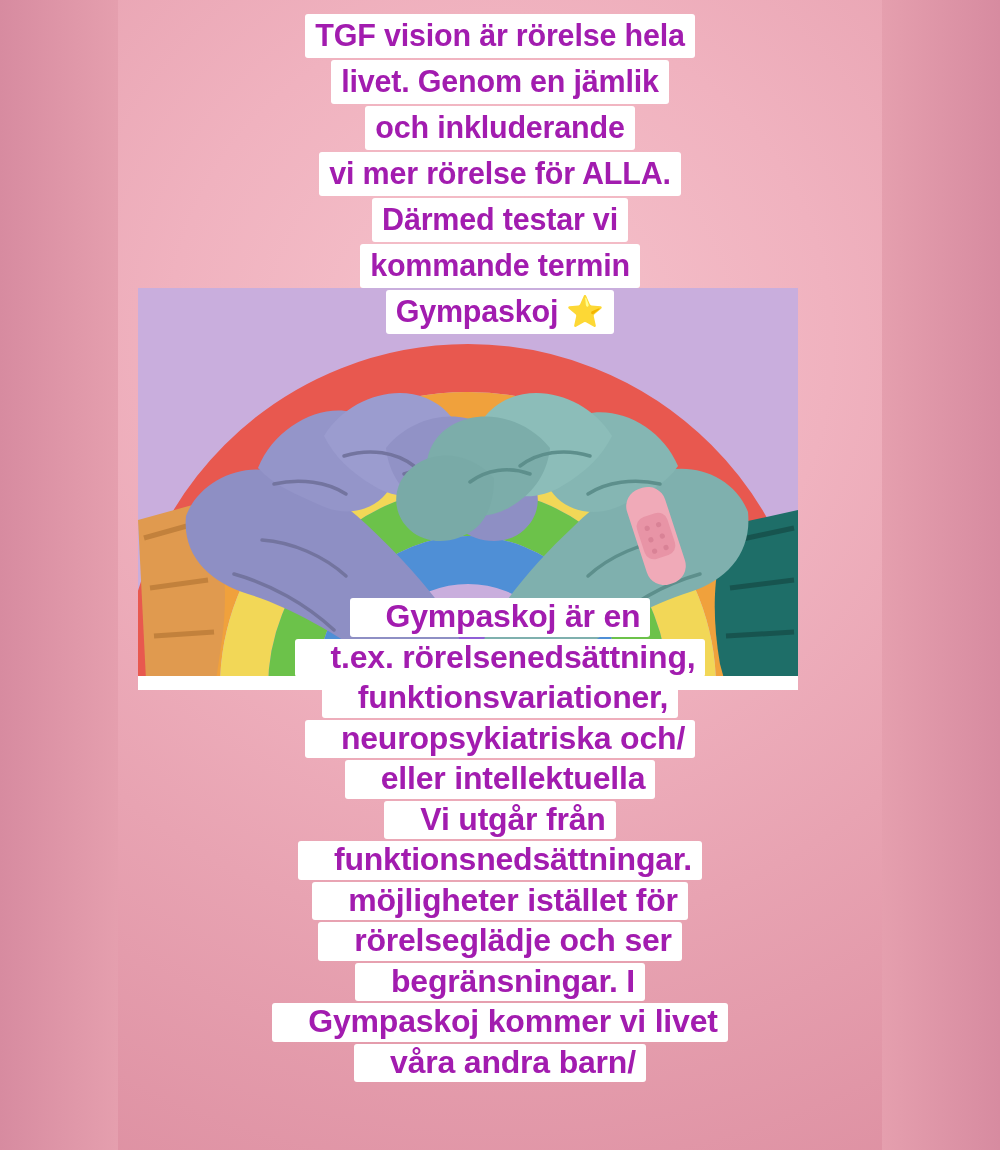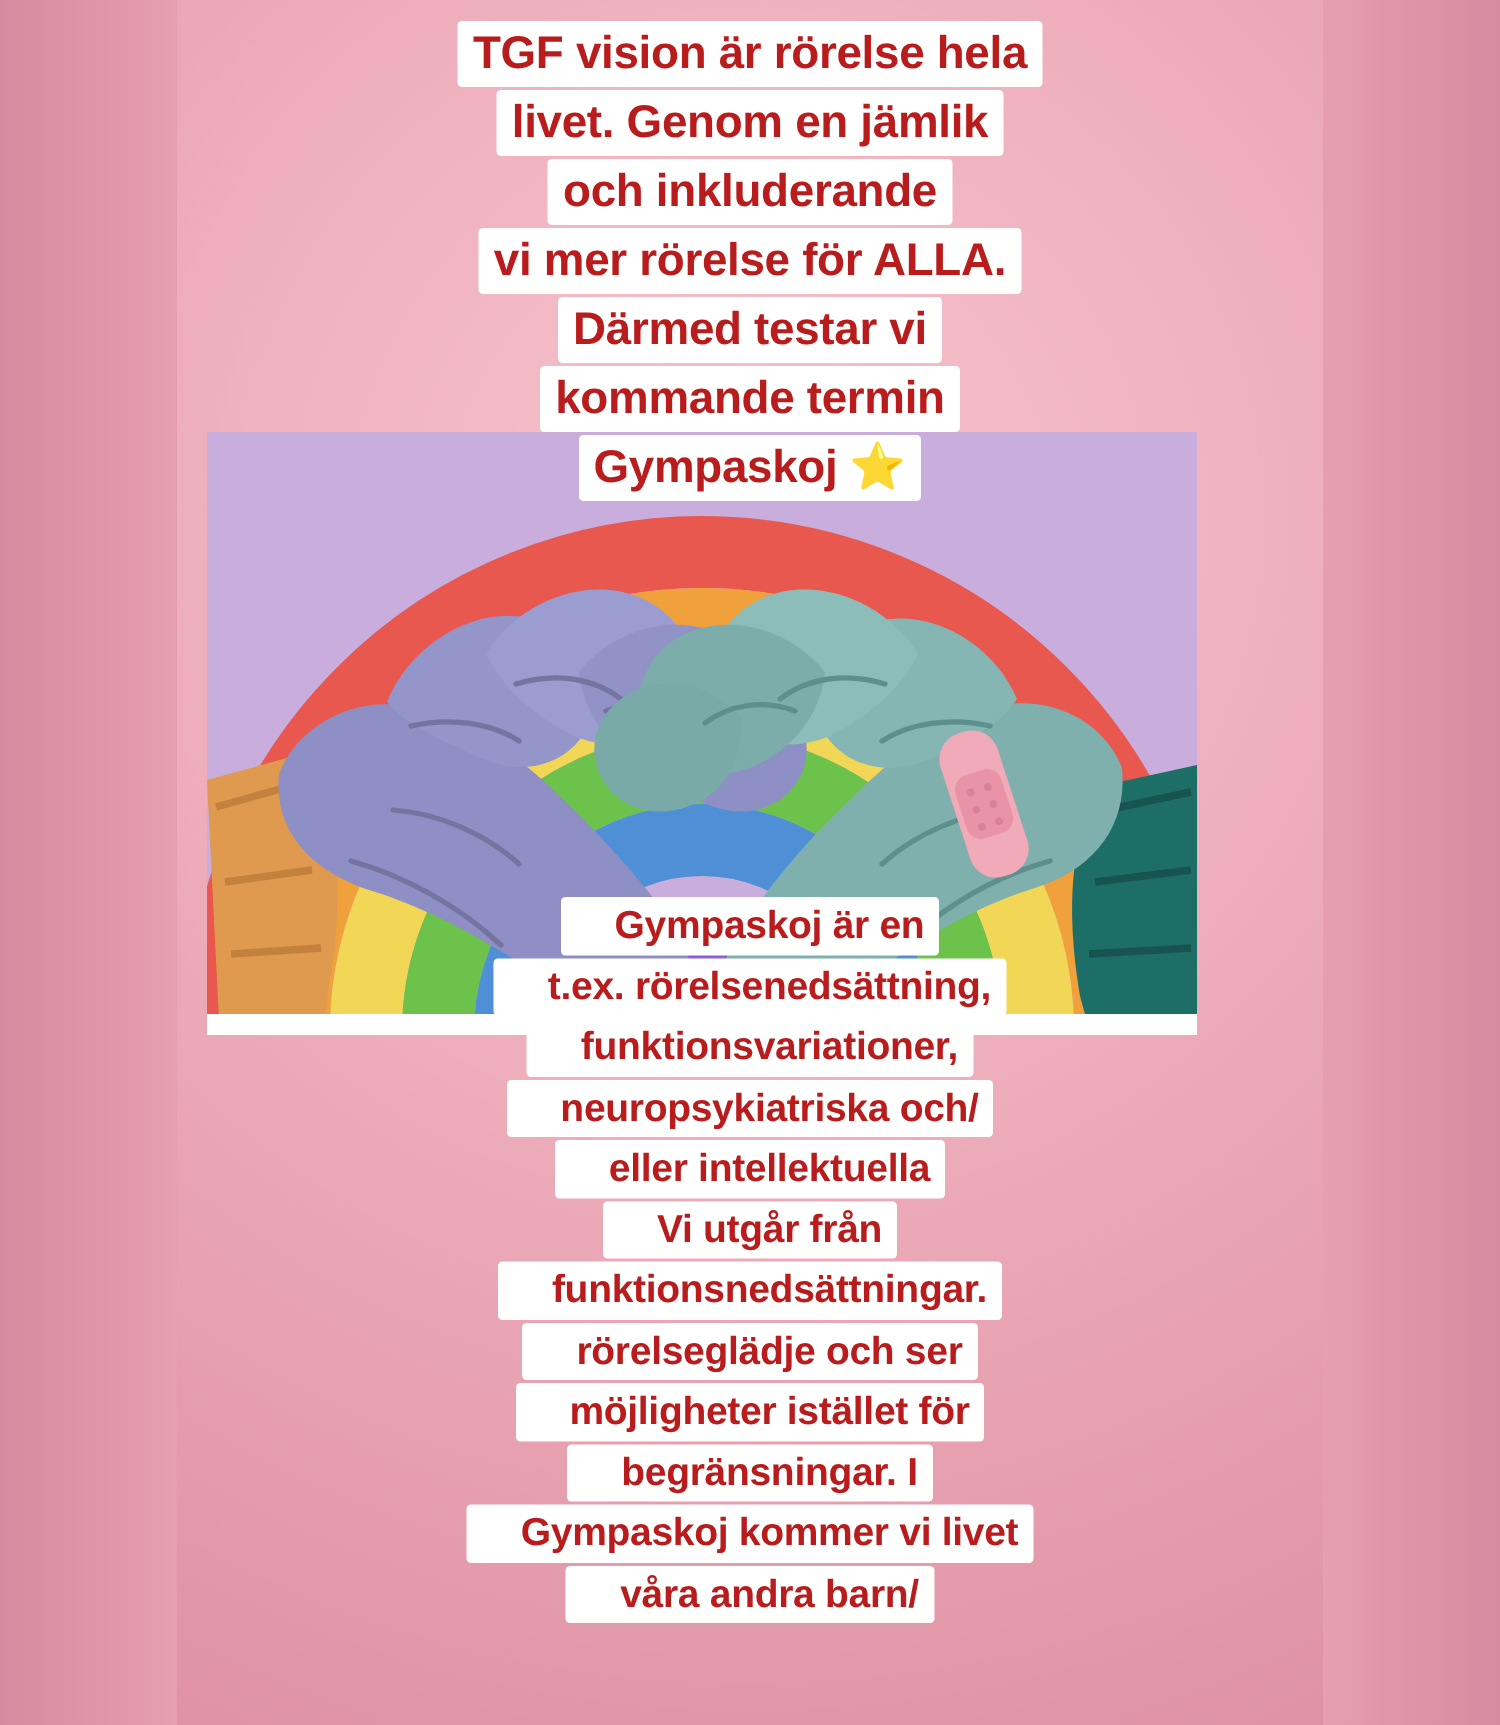--- a/index.html
+++ b/index.html
@@ -57,21 +57,21 @@
   
   .caption-block {
     position: absolute;
     width: 100%;
     text-align: center;
     pointer-events: none;
   }
   .caption-block .line {
     display: inline-block;
     background: #ffffff;
-    color: #b91c1c;
+    color: #a21caf;
     font-weight: bold;
     letter-spacing: -0.2px;
     padding: 2px 10px 4px 10px;
     border-radius: 3px;
     margin: 0;
   }
   .caption-block .line-wrap {
     display: block;
     line-height: 0;
     margin-bottom: 2px;
@@ -84,21 +84,21 @@
   #caption-top .line {
     font-size: 30.5px;
     line-height: 38px;
   }
 
   #caption-bottom {
     top: 598px;
     left: 0;
   }
   #caption-bottom .line {
-    font-size: 26px;
+    font-size: 32px;
     line-height: 32.5px;
     padding-left: 36px;
   }
 
   
   .white-strip {
     position: absolute;
     left: 138px;
     top: 676px;
     width: 660px;
@@ -227,21 +227,21 @@
   </div>
 
   <div class="caption-block" id="caption-bottom">
     <span class="line-wrap"><span class="line">Gympaskoj är en</span></span>
     <span class="line-wrap"><span class="line">t.ex. rörelsenedsättning,</span></span>
     <span class="line-wrap"><span class="line">funktionsvariationer,</span></span>
     <span class="line-wrap"><span class="line">neuropsykiatriska och/</span></span>
     <span class="line-wrap"><span class="line">eller intellektuella</span></span>
     <span class="line-wrap"><span class="line">Vi utgår från</span></span>
     <span class="line-wrap"><span class="line">funktionsnedsättningar.</span></span>
+    <span class="line-wrap"><span class="line">möjligheter istället för</span></span>
     <span class="line-wrap"><span class="line">rörelseglädje och ser</span></span>
-    <span class="line-wrap"><span class="line">möjligheter istället för</span></span>
     <span class="line-wrap"><span class="line">begränsningar. I</span></span>
     <span class="line-wrap"><span class="line">Gympaskoj kommer vi livet</span></span>
     <span class="line-wrap"><span class="line">våra andra barn/</span></span>
 
   </div>
 
 </div>
 
 </body></html>

